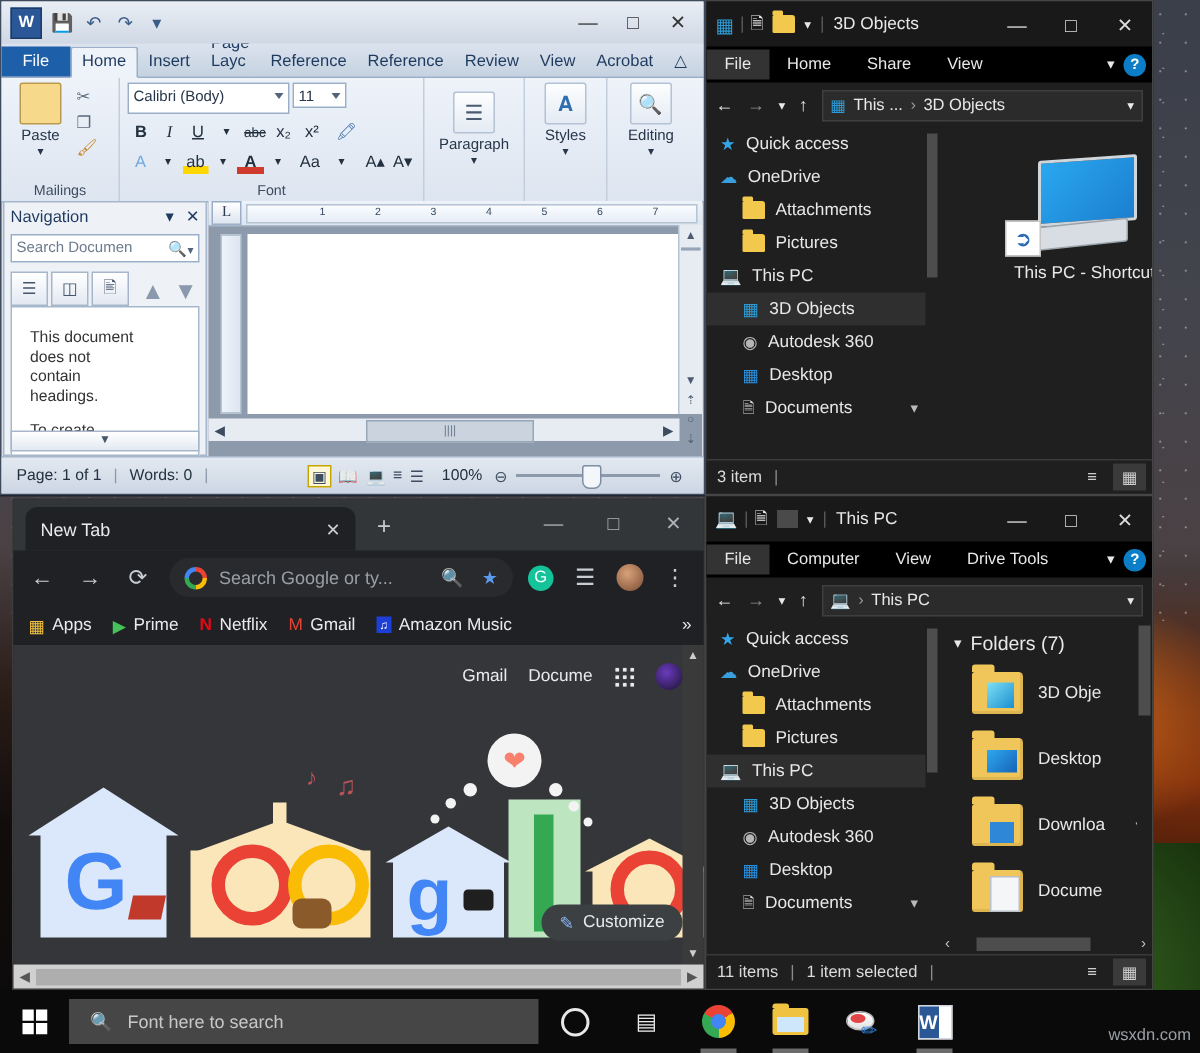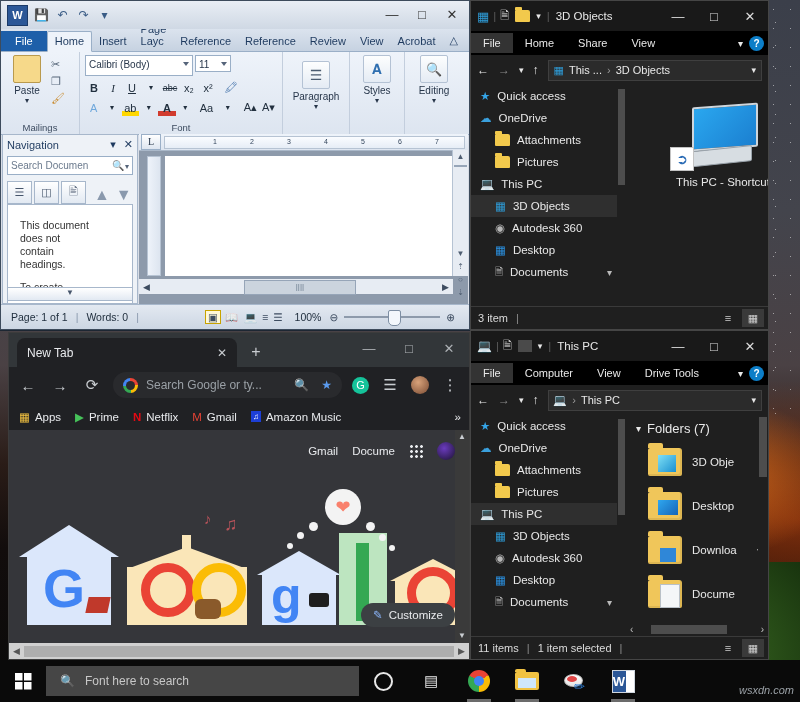--- a/index.html
+++ b/index.html
@@ -124,21 +124,21 @@
   #chrome .customize{position:absolute;right:14px;bottom:16px;background:#3c4043;color:#e8eaed;border-radius:14px;height:24px;display:flex;align-items:center;gap:6px;padding:0 12px;font-size:11.5px;}
   #chrome .hscroll{position:absolute;left:0;right:0;bottom:0;height:16px;background:#d0d0d0;display:flex;align-items:center;}
   #chrome .vscroll{position:absolute;right:0;top:97px;bottom:16px;width:14px;background:#3a3a3a;}
 
   
   #taskbar{position:absolute;left:0;right:0;bottom:0;height:42px;background:#0a0a0a;display:flex;align-items:center;}
   #taskbar .start{width:46px;height:42px;display:flex;align-items:center;justify-content:center;}
   #taskbar .searchbox{width:313px;height:30px;background:#464646;display:flex;align-items:center;gap:10px;padding-left:14px;box-sizing:border-box;font-size:12px;color:#c8c8c8;}
   #taskbar .tbico{width:48px;height:42px;display:flex;align-items:center;justify-content:center;position:relative;}
   #taskbar .tbico.open:after{content:"";position:absolute;bottom:0;left:12px;right:12px;height:3px;background:#6b6b6b;}
-  #wm{position:absolute;right:6px;bottom:6px;color:#9aa0a6;font-size:11px;font-style:italic;}
+  #wm{position:absolute;right:6px;bottom:6px;color:#9aa0a6;font-size:11px;}
 </style>
 </head>
 <body>
 
 <div id="desktop">
   <div class="stars"></div>
   <div class="foliage"></div>
 </div>
 
 <div class="win" id="word">

